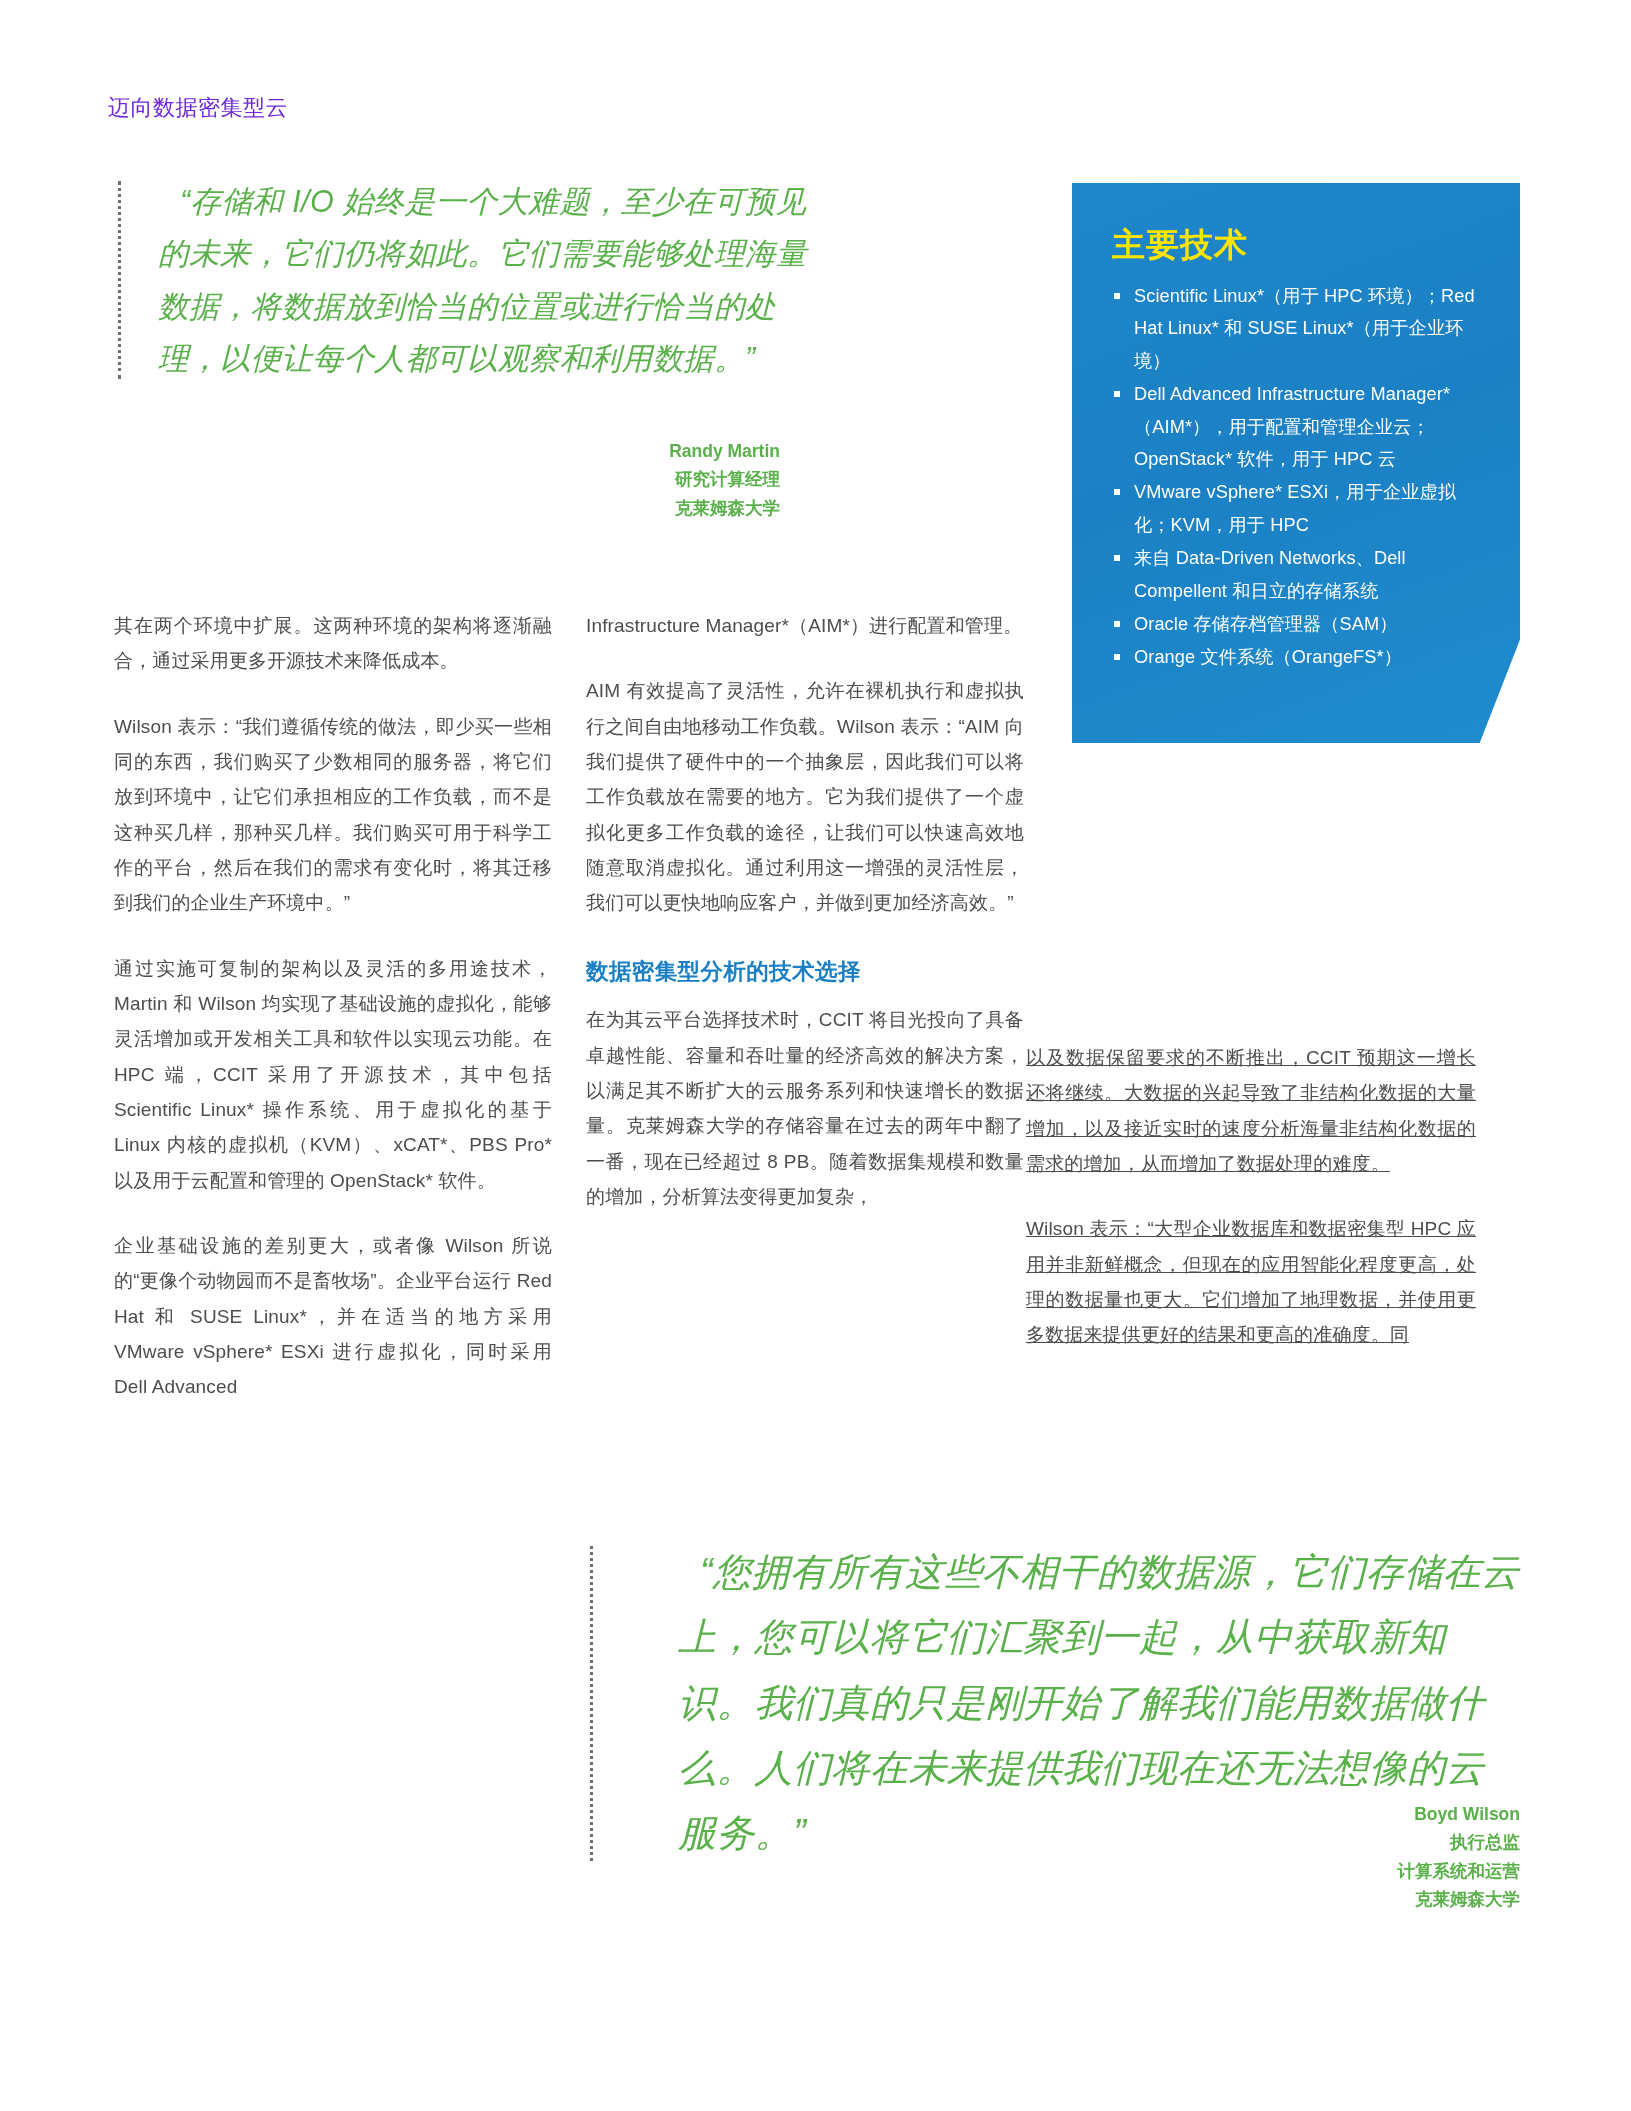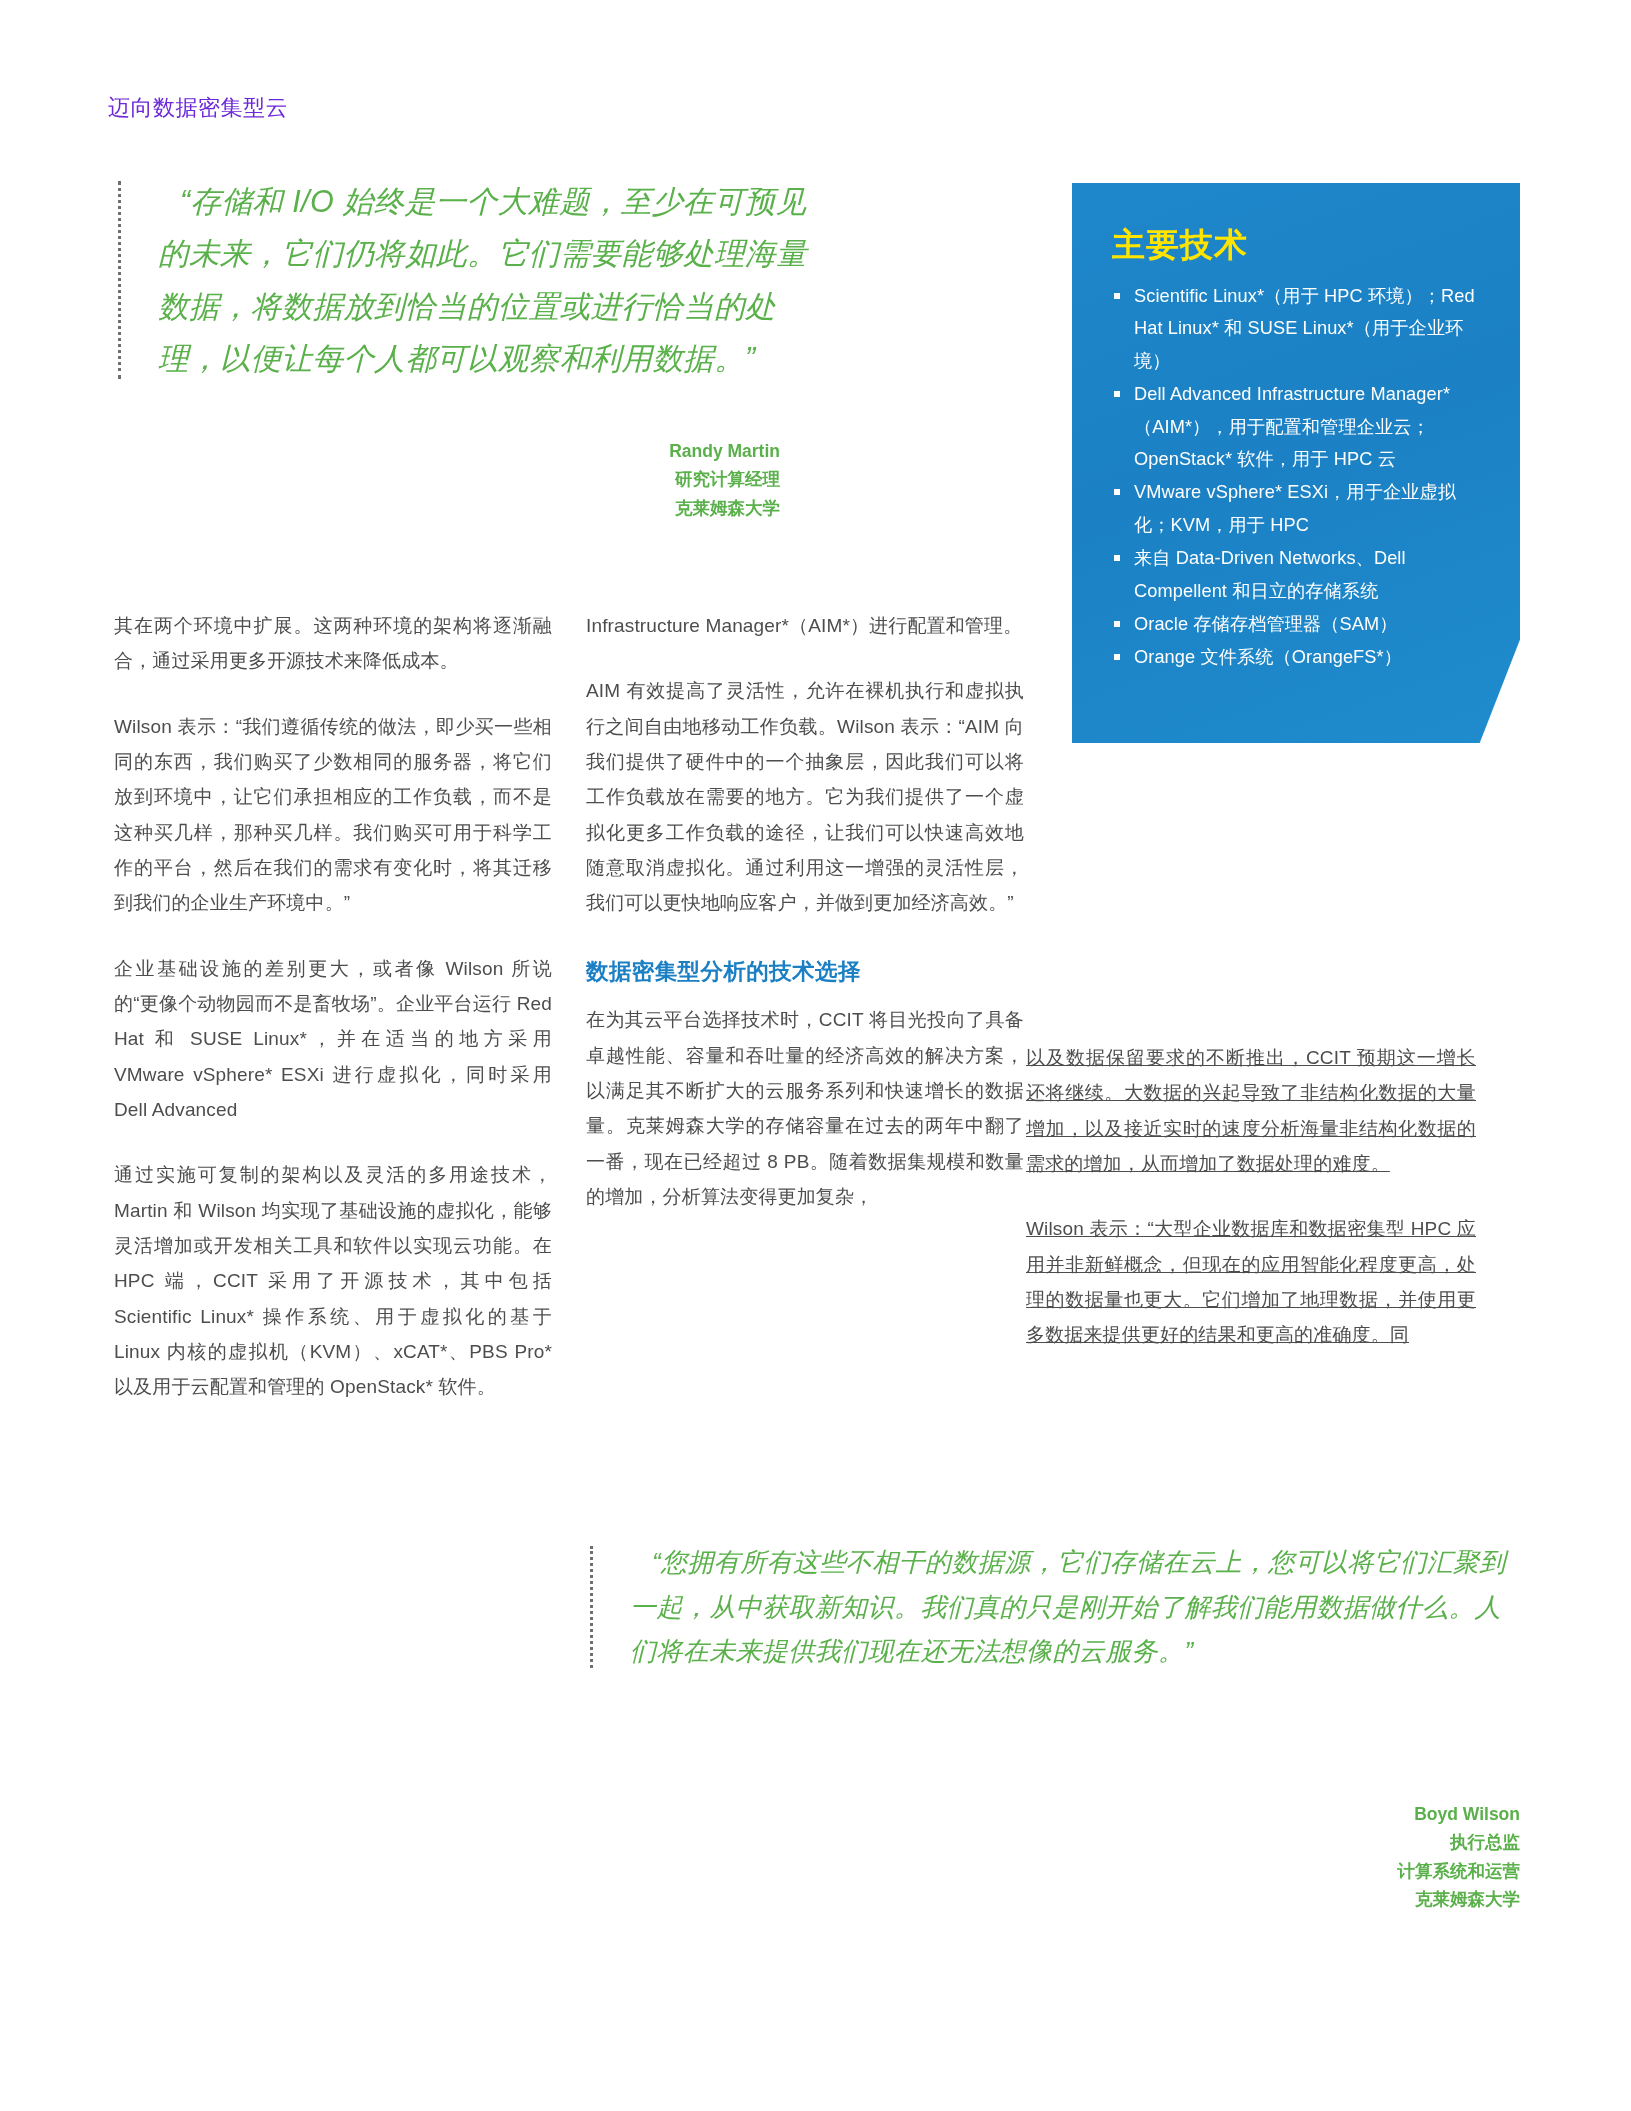--- a/index.html
+++ b/index.html
@@ -143,27 +143,28 @@
   
   .quote-bottom {
     position: absolute;
     left: 590px;
     top: 1540px;
     width: 930px;
     padding-left: 40px;
     box-sizing: border-box;
   }
   .quote-bottom .quote-text {
-    font-size: 26px;
+    font-size: 38px;
     line-height: 1.72;
     color: #5ab04a;
     font-style: italic;
     font-weight: 400;
     text-indent: 22px;
     letter-spacing: 0.4px;
+    margin-left: 48px;
   }
   .attr-bottom {
     left: 1080px;
     top: 1800px;
     width: 440px;
   }
 </style>
 </head>
 <body>
 
@@ -189,22 +190,22 @@
       <li><span class="bullet"></span><span>VMware vSphere* ESXi，用于企业虚拟化；KVM，用于 HPC</span></li>
       <li><span class="bullet"></span><span>来自 Data-Driven Networks、Dell Compellent 和日立的存储系统</span></li>
       <li><span class="bullet"></span><span>Oracle 存储存档管理器（SAM）</span></li>
       <li><span class="bullet"></span><span>Orange 文件系统（OrangeFS*）</span></li>
     </ul>
   </aside>
 
   <div class="col col-1">
     <p>其在两个环境中扩展。这两种环境的架构将逐渐融合，通过采用更多开源技术来降低成本。</p>
     <p>Wilson 表示：“我们遵循传统的做法，即少买一些相同的东西，我们购买了少数相同的服务器，将它们放到环境中，让它们承担相应的工作负载，而不是这种买几样，那种买几样。我们购买可用于科学工作的平台，然后在我们的需求有变化时，将其迁移到我们的企业生产环境中。”</p>
+    <p>通过实施可复制的架构以及灵活的多用途技术，Martin 和 Wilson 均实现了基础设施的虚拟化，能够灵活增加或开发相关工具和软件以实现云功能。在 HPC 端，CCIT 采用了开源技术，其中包括 Scientific Linux* 操作系统、用于虚拟化的基于 Linux 内核的虚拟机（KVM）、xCAT*、PBS Pro* 以及用于云配置和管理的 OpenStack* 软件。</p>
     <p>企业基础设施的差别更大，或者像 Wilson 所说的“更像个动物园而不是畜牧场”。企业平台运行 Red Hat 和 SUSE Linux*，并在适当的地方采用 VMware vSphere* ESXi 进行虚拟化，同时采用 Dell Advanced</p>
-    <p>通过实施可复制的架构以及灵活的多用途技术，Martin 和 Wilson 均实现了基础设施的虚拟化，能够灵活增加或开发相关工具和软件以实现云功能。在 HPC 端，CCIT 采用了开源技术，其中包括 Scientific Linux* 操作系统、用于虚拟化的基于 Linux 内核的虚拟机（KVM）、xCAT*、PBS Pro* 以及用于云配置和管理的 OpenStack* 软件。</p>
   </div>
 
   <div class="col col-2">
     <p>Infrastructure Manager*（AIM*）进行配置和管理。</p>
     <p>AIM 有效提高了灵活性，允许在裸机执行和虚拟执行之间自由地移动工作负载。Wilson 表示：“AIM 向我们提供了硬件中的一个抽象层，因此我们可以将工作负载放在需要的地方。它为我们提供了一个虚拟化更多工作负载的途径，让我们可以快速高效地随意取消虚拟化。通过利用这一增强的灵活性层，我们可以更快地响应客户，并做到更加经济高效。”</p>
     <h2 class="section-heading">数据密集型分析的技术选择</h2>
     <p>在为其云平台选择技术时，CCIT 将目光投向了具备卓越性能、容量和吞吐量的经济高效的解决方案，以满足其不断扩大的云服务系列和快速增长的数据量。克莱姆森大学的存储容量在过去的两年中翻了一番，现在已经超过 8 PB。随着数据集规模和数量的增加，分析算法变得更加复杂，</p>
   </div>
 
   <div class="col col-3">

